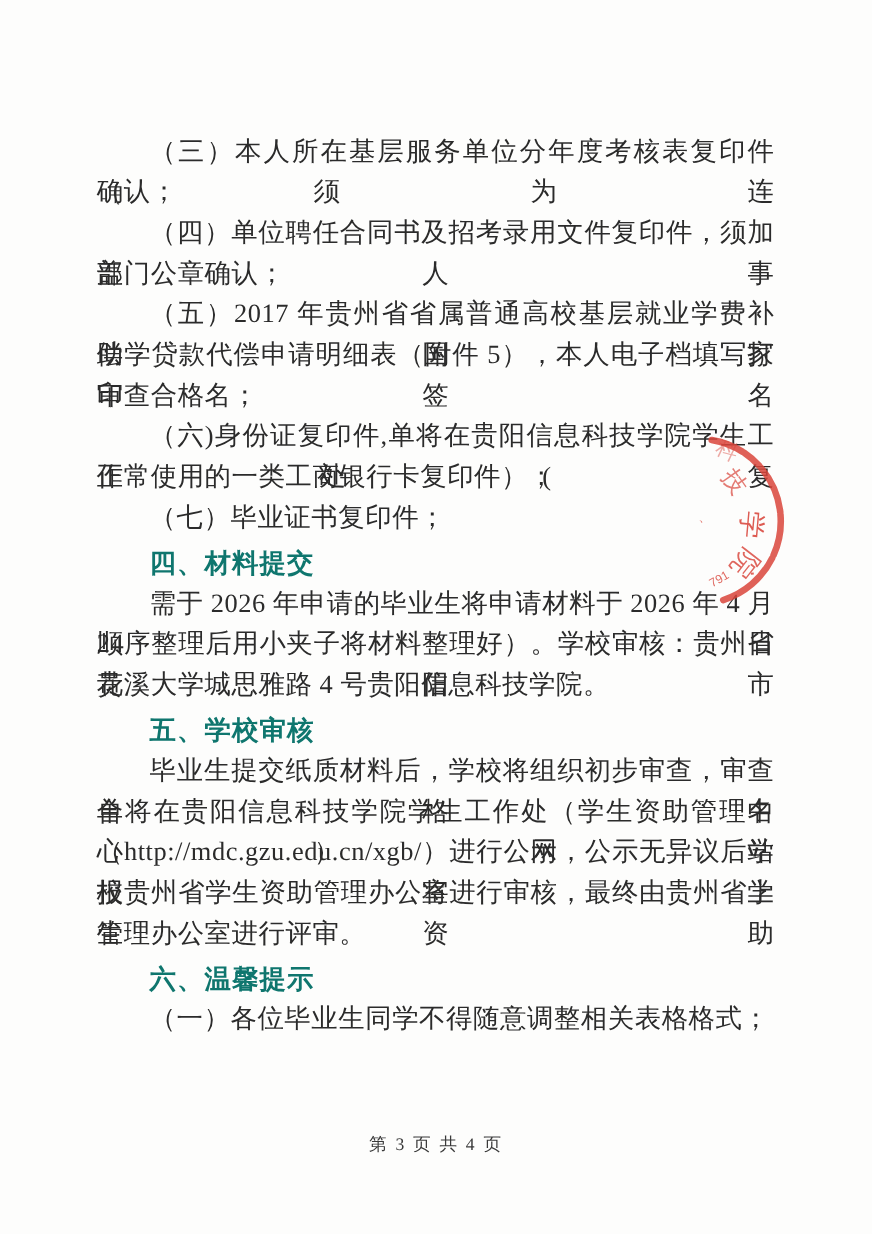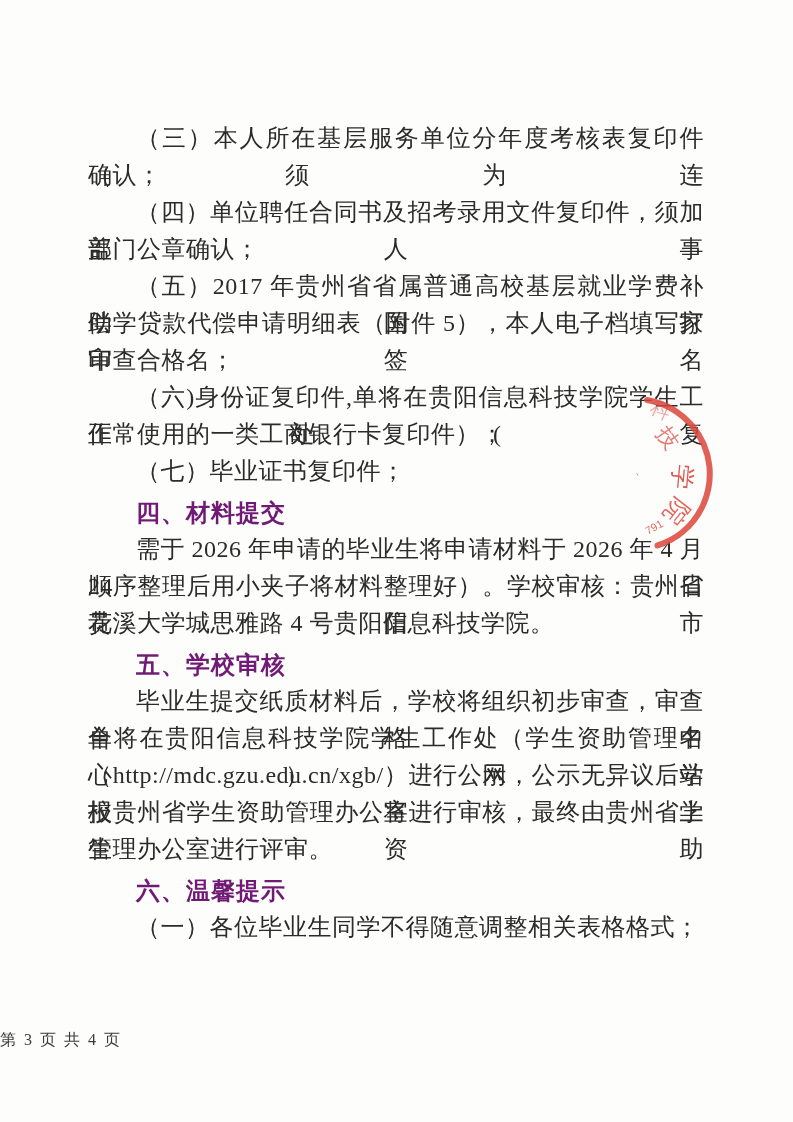--- a/index.html
+++ b/index.html
@@ -30,25 +30,26 @@
   .line.fill{
     white-space:normal;
     text-align:justify;
     text-align-last:justify;
   }
   .line.first{text-indent:2em;}
   .block.heading{margin-top:4px;}
   .block.heading .line{
     font-family:"Liberation Sans","DejaVu Sans",sans-serif;
     font-weight:700;
-    color:#701a75;
+    color:#0f766e;
     letter-spacing:1px;
   }
   .page-footer{
     position:absolute;left:0;top:1030px;width:793px;
+    text-align:center;
     font-size:16px;
     color:#3a3a3a;
     letter-spacing:2px;
     font-family:"Liberation Serif","DejaVu Serif",serif;
   }
   .seal{
     position:absolute;left:628px;top:376px;width:172px;height:205px;
     pointer-events:none;
   }
   .seal svg{display:block;width:100%;height:100%;}

